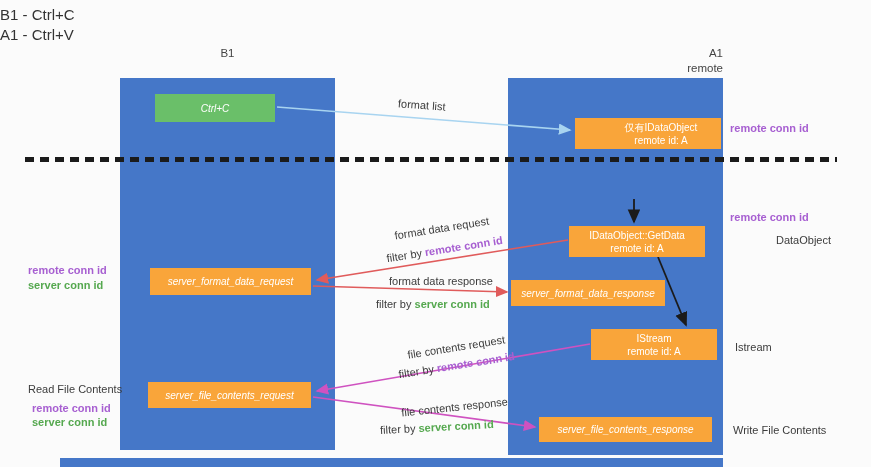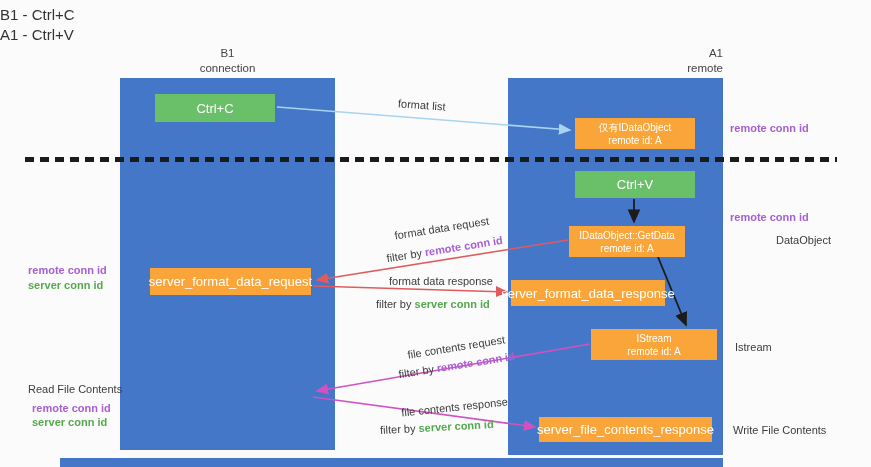--- a/index.html
+++ b/index.html
@@ -18,27 +18,27 @@
   .lh-left{left:120px;top:46px;width:215px;}
   .lh-right{left:508px;top:46px;width:215px;text-align:right;}
 
   .dashed-line{position:absolute;left:25px;top:157px;width:812px;height:5px;
     background:repeating-linear-gradient(90deg,#1b1b1b 0 9px,transparent 9px 15px);}
 
   .box{position:absolute;display:flex;flex-direction:column;align-items:center;
        justify-content:center;color:#fff;text-align:center;}
   .green{background:#6abf69;}
   .orange{background:#f9a53a;}
-  .box-1l{font-size:13px;}
+  .box-1l{font-size:10px;font-style:italic;}
   .box-2l{font-size:10px;line-height:1.3;}
 
   .b-ctrl-c{left:155px;top:94px;width:120px;height:28px;}
-  .b-idataobj{left:575px;top:118px;width:120px;height:31px;}
+  .b-idataobj{left:575px;top:118px;width:120px;height:31px;padding-left:26px;}
   .b-ctrl-v{left:575px;top:171px;width:120px;height:27px;}
-  .b-getdata{left:569px;top:226px;width:116px;height:31px;}
+  .b-getdata{left:569px;top:226px;width:136px;height:31px;}
   .b-fmt-req{left:150px;top:268px;width:161px;height:27px;}
   .b-fmt-resp{left:511px;top:280px;width:154px;height:26px;}
   .b-istream{left:591px;top:329px;width:126px;height:31px;}
   .b-file-req{left:148px;top:382px;width:163px;height:26px;}
   .b-file-resp{left:539px;top:417px;width:173px;height:25px;}
 
   .lbl{position:absolute;font-size:11px;color:#3c3c3c;white-space:nowrap;}
   .purple{color:#a75fd1;font-weight:bold;}
   .greentxt{color:#55a84f;font-weight:bold;}
 
@@ -70,21 +70,20 @@
 
 <div class="stage">
 
   <div class="title">
     <div>B1 - Ctrl+C</div>
     <div>A1 - Ctrl+V</div>
   </div>
 
   <div class="lane-header lh-left">
     <div>B1</div>
-    <div>connection</div>
   </div>
   <div class="lane-header lh-right">
     <div>A1</div>
     <div>remote</div>
   </div>
 
   <div class="lane lane-left"></div>
   <div class="lane lane-right"></div>
   <div class="bottom-strip"></div>
 
@@ -116,42 +115,42 @@
 
   <div class="box green box-1l b-ctrl-c">
     <span>Ctrl+C</span>
   </div>
 
   <div class="box orange box-2l b-idataobj">
     <span>仅有IDataObject</span>
     <span>remote id: A</span>
   </div>
 
-  <div class="box green box-1l b-ctrl-v">
-    <span>Ctrl+V</span>
-  </div>
 
   <div class="box orange box-2l b-getdata">
     <span>IDataObject::GetData</span>
     <span>remote id: A</span>
   </div>
 
   <div class="box orange box-1l b-fmt-req">
     <span>server_format_data_request</span>
   </div>
 
   <div class="box orange box-1l b-fmt-resp">
     <span>server_format_data_response</span>
   </div>
 
   <div class="box orange box-2l b-istream">
     <span>IStream</span>
     <span>remote id: A</span>
   </div>
 
+  <div class="box orange box-1l b-file-req">
+    <span>server_file_contents_request</span>
+  </div>
 
   <div class="box orange box-1l b-file-resp">
     <span>server_file_contents_response</span>
   </div>
 
   <div class="lbl l-format-list">format list</div>
 
   <div class="lbl l-fmt-req">format data request</div>
   <div class="lbl l-filter1">
     <span>filter by </span><span class="purple">remote conn id</span>

